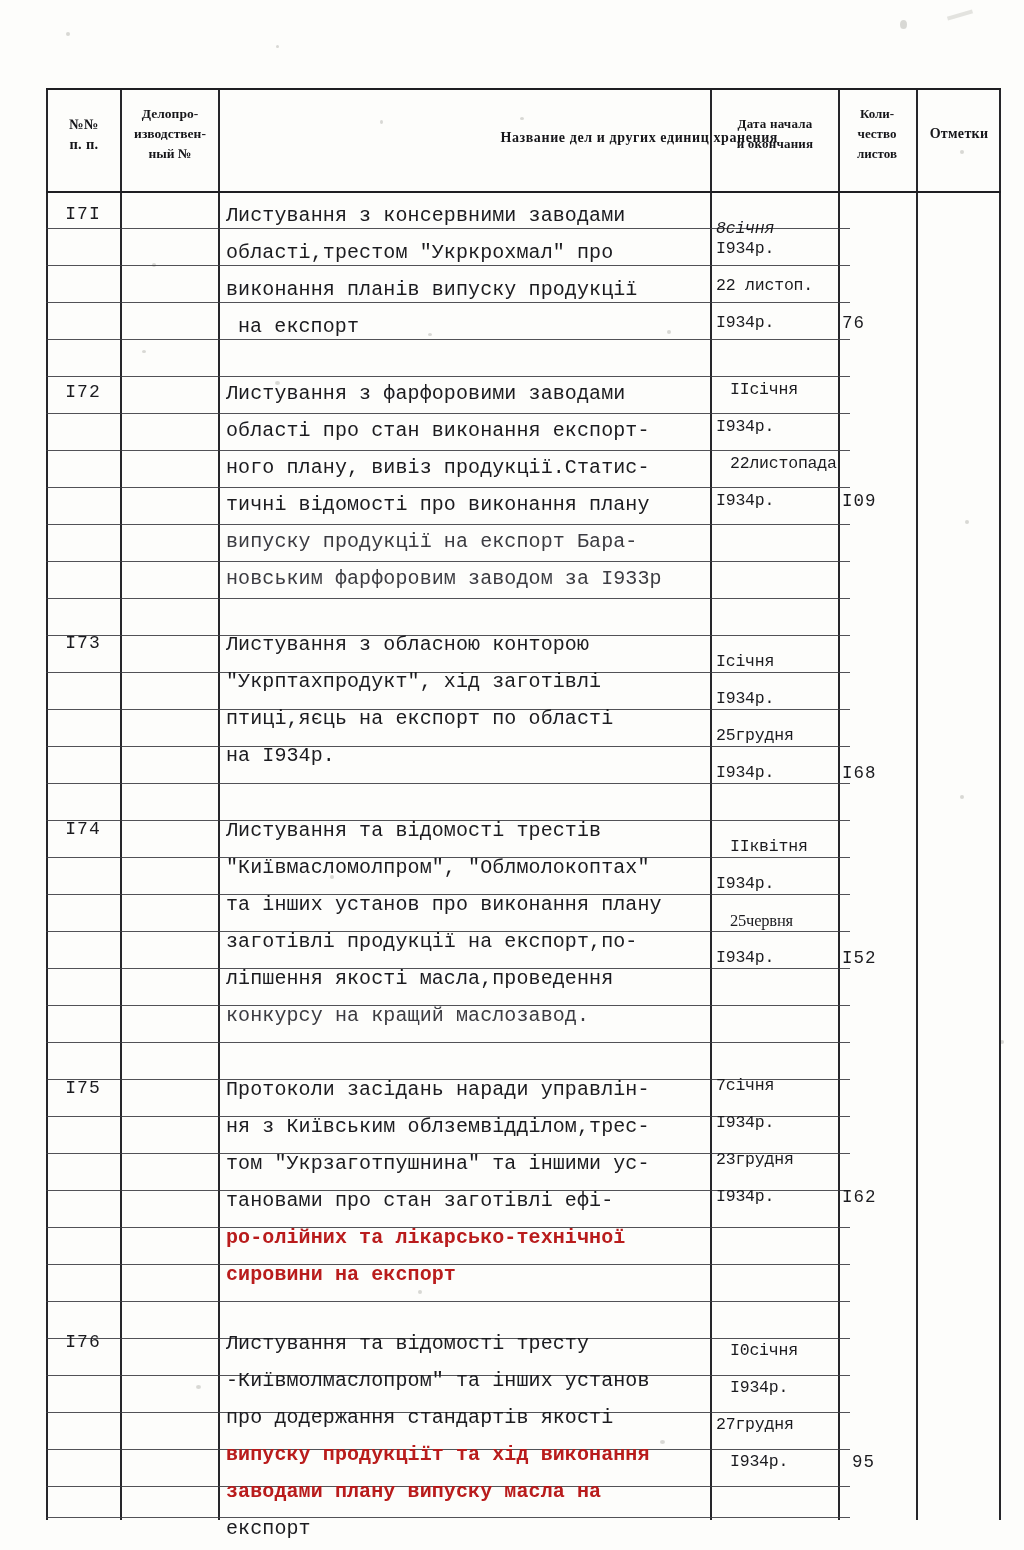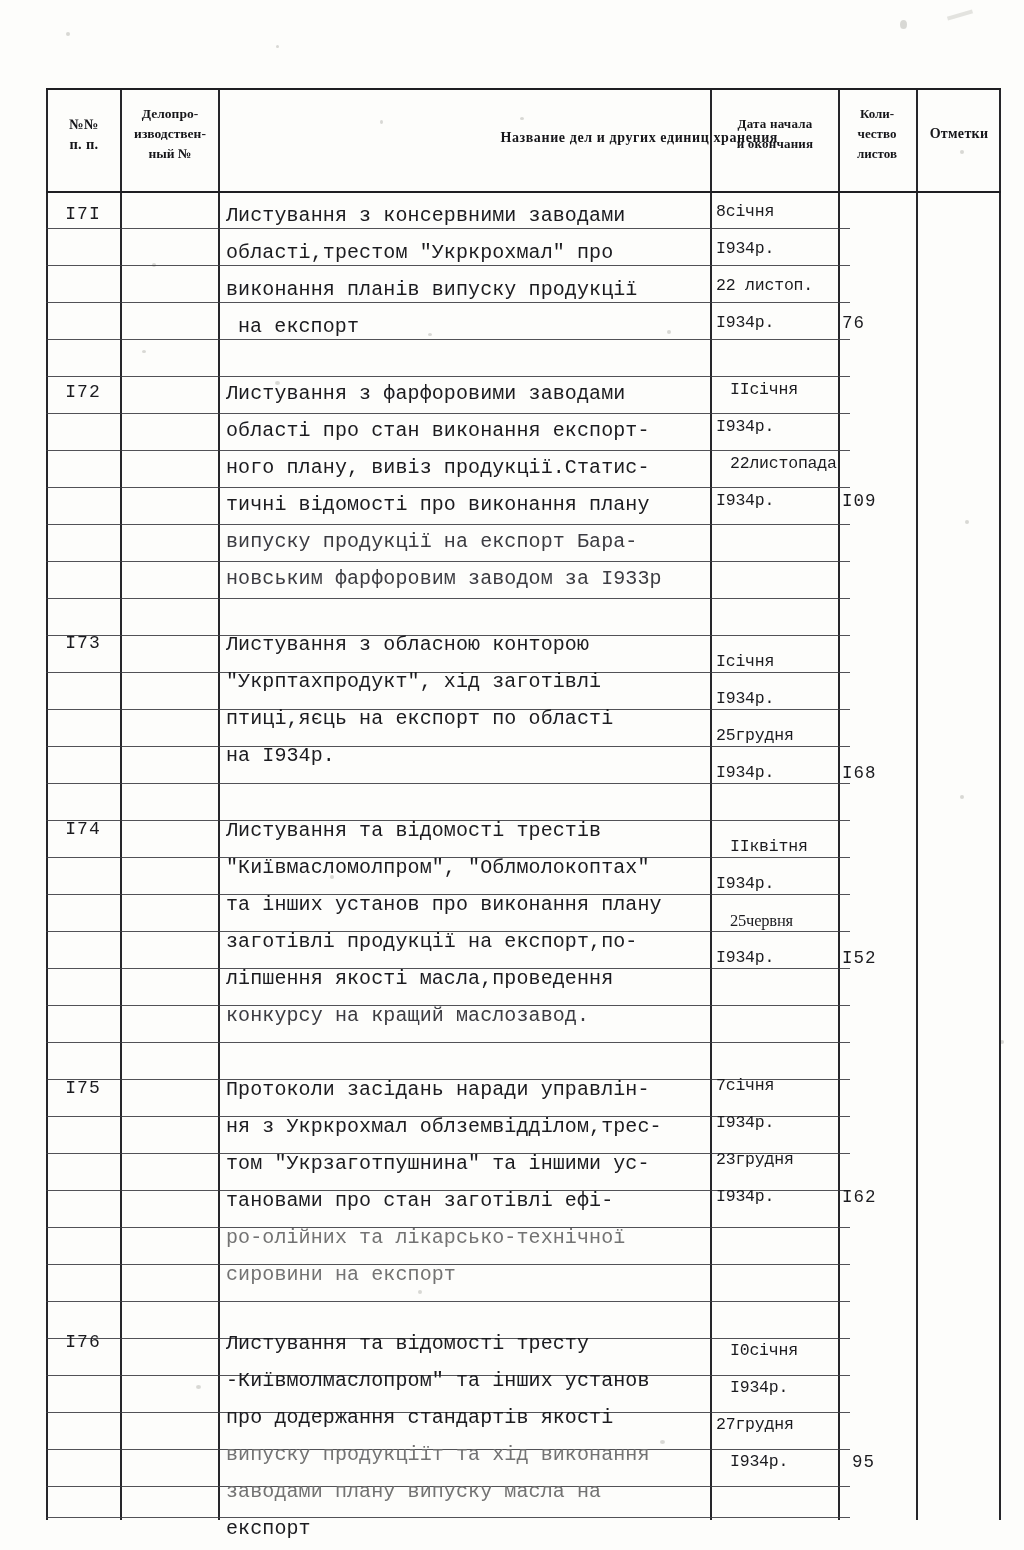--- a/index.html
+++ b/index.html
@@ -125,21 +125,21 @@
   .tw-date.indent { left: 684px; }
   .tw-sheets {
     left: 796px;
     width: 60px;
     font-size: 17.5px;
     letter-spacing: 1px;
   }
 
   
   .faded  { color: #3c3c42; }
-  .fadedx { color: #737373; }
+  .fadedx { color: #b91c1c; font-weight: bold; }
 </style>
 </head>
 <body>
 
 <div class="scan-noise" style="left:900px;  top:20px;  width:7px;  height:9px;"></div>
 <div class="scan-streak" style="left:947px;  top:13px;  width:26px; height:4px; transform:rotate(-16deg);"></div>
 <div class="scan-noise" style="left:66px;   top:32px;  width:4px;  height:4px;"></div>
 <div class="scan-noise" style="left:276px;  top:45px;  width:3px;  height:3px;"></div>
 <div class="scan-noise" style="left:380px;  top:120px; width:3px;  height:4px;"></div>
 <div class="scan-noise" style="left:520px;  top:117px; width:4px;  height:3px;"></div>
@@ -234,21 +234,21 @@
     <div class="hrule" style="top:1220px;"></div>
     <div class="hrule" style="top:1257px;"></div>
     <div class="hrule" style="top:1294px;"></div>
     <div class="hrule" style="top:1325px;"></div>
 
     <div class="tw tw-seq" style="left:0px; top:12px;">I7I</div>
     <div class="tw tw-title" style="top:12px;">Листування з консервними заводами</div>
     <div class="tw tw-title" style="top:49px;">області,трестом "Укркрохмал" про</div>
     <div class="tw tw-title" style="top:86px;">виконання планів випуску продукції</div>
     <div class="tw tw-title" style="top:123px;margin-left:12px;">на експорт</div>
-    <div class="tw tw-date" style="top:10px;">8січня</div>
+    <div class="tw tw-date" style="top:27px;font-style:italic;">8січня</div>
     <div class="tw tw-date" style="top:47px;">I934р.</div>
     <div class="tw tw-date" style="top:84px;">22 листоп.</div>
     <div class="tw tw-date" style="top:121px;">I934р.</div>
     <div class="tw tw-sheets" style="top:121px;">76</div>
 
     <div class="tw tw-seq" style="left:0px; top:190px;">I72</div>
     <div class="tw tw-title" style="top:190px;">Листування  з фарфоровими заводами</div>
     <div class="tw tw-title" style="top:227px;">області про стан виконання експорт-</div>
     <div class="tw tw-title" style="top:264px;">ного плану, вивіз продукції.Статис-</div>
     <div class="tw tw-title" style="top:301px;">тичні відомості про виконання плану</div>
@@ -279,21 +279,21 @@
     <div class="tw tw-title" style="top:775px;">ліпшення якості масла,проведення</div>
     <div class="tw tw-title faded" style="top:812px;">конкурсу на кращий маслозавод.</div>
     <div class="tw tw-date indent" style="top:645px;">IIквітня</div>
     <div class="tw tw-date" style="top:682px;">I934р.</div>
     <div class="tw tw-date indent" style="top:719px;font-family:Liberation Serif, serif;">25червня</div>
     <div class="tw tw-date" style="top:756px;">I934р.</div>
     <div class="tw tw-sheets" style="top:756px;">I52</div>
 
     <div class="tw tw-seq" style="left:0px; top:886px;">I75</div>
     <div class="tw tw-title" style="top:886px;">Протоколи засідань наради управлін-</div>
-    <div class="tw tw-title" style="top:923px;">ня з Укркрохмал облземвідділом,трес-</div>
+    <div class="tw tw-title" style="top:923px;">ня з Київським облземвідділом,трес-</div>
     <div class="tw tw-title" style="top:960px;">том "Укрзаготпушнина" та іншими ус-</div>
     <div class="tw tw-title" style="top:997px;">тановами про стан заготівлі ефі-</div>
     <div class="tw tw-title fadedx" style="top:1034px;">ро-олійних та лікарсько-технічної</div>
     <div class="tw tw-title fadedx" style="top:1071px;">сировини на експорт</div>
     <div class="tw tw-date" style="top:884px;">7січня</div>
     <div class="tw tw-date" style="top:921px;">I934р.</div>
     <div class="tw tw-date" style="top:958px;">23грудня</div>
     <div class="tw tw-date" style="top:995px;">I934р.</div>
     <div class="tw tw-sheets" style="top:995px;">I62</div>
 

